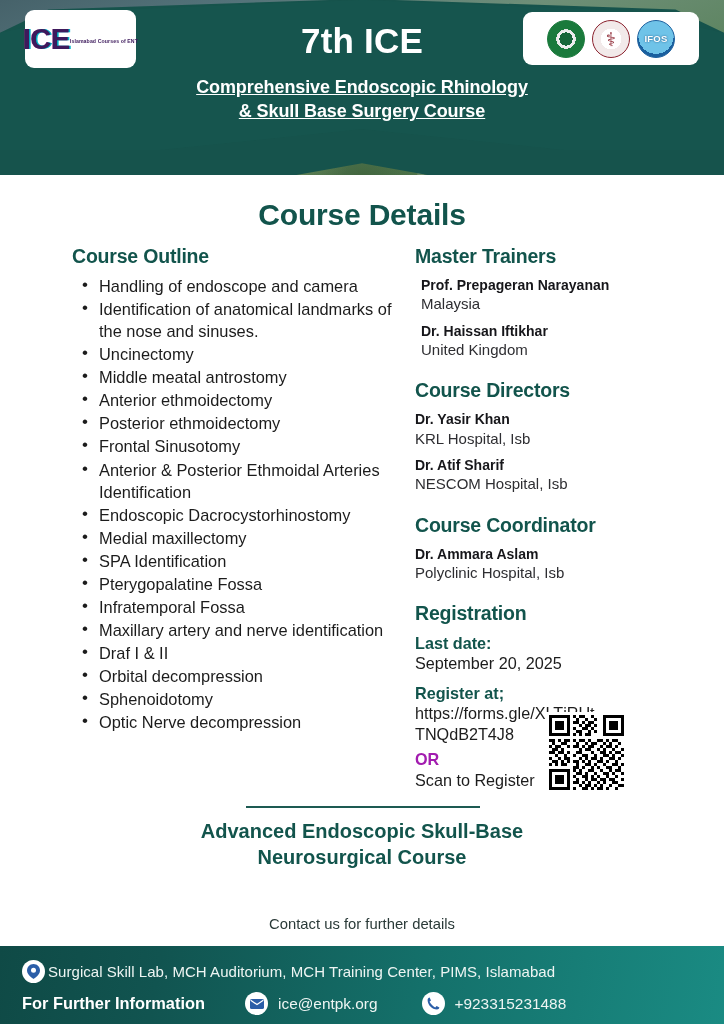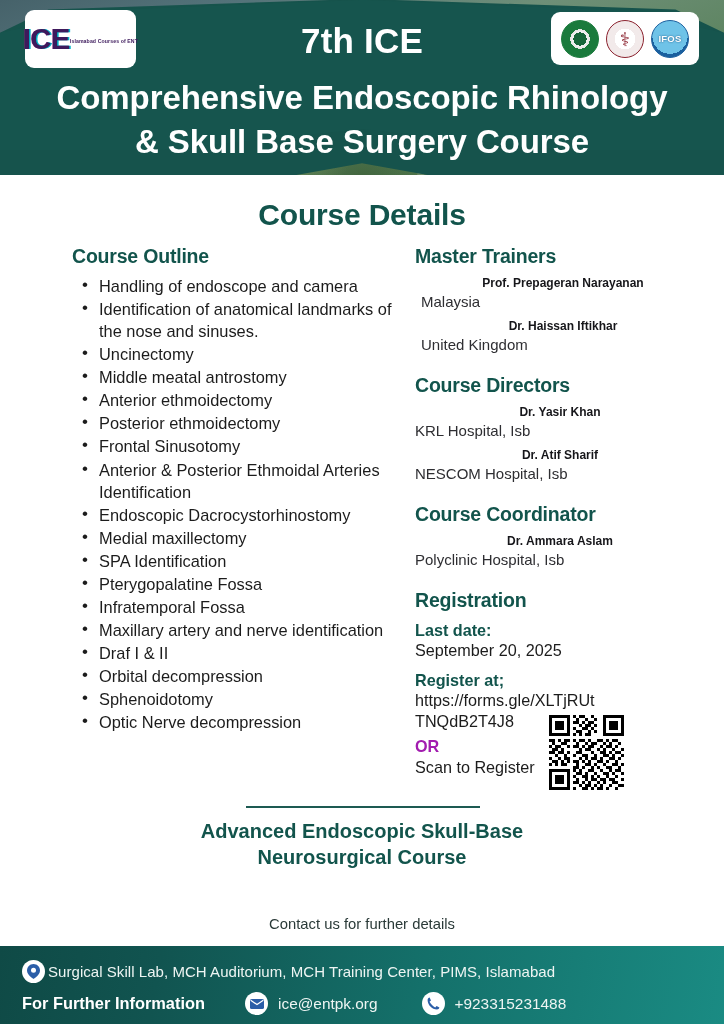--- a/index.html
+++ b/index.html
@@ -58,21 +58,21 @@
     font-size:29px; font-weight:bold; letter-spacing:-.5px;
     color:#3d1a5c; line-height:1;
     text-shadow:1.4px 0 0 #00b7c8, -.6px 0 0 #7a1f6e;
   }
   .logo-ice .ice-sub {
     font-size:5.2px; font-weight:bold; color:#3d1a5c;
     margin-top:3px; letter-spacing:.1px; white-space:nowrap;
   }
 
   .logo-orgs {
-    position:absolute; right:25px; top:12px; width:148px; height:53px;
+    position:absolute; right:25px; top:12px; width:176px; height:53px;
     background:#fff; border-radius:9px;
     display:flex; align-items:center; justify-content:center; gap:7px;
   }
   .org-badge { width:38px; height:38px; border-radius:50%; position:relative; }
   .org-1 {
     background:radial-gradient(circle at 50% 50%, #e8e8e8 0 38%, #1a7a3c 38% 74%, #b03030 74% 100%);
     border:1.2px solid #1a7a3c;
   }
   .org-1::after {
     content:""; position:absolute; left:50%; top:50%; width:17px; height:17px;
@@ -96,22 +96,23 @@
     font-size:9.5px; font-weight:bold; color:#fff; letter-spacing:.2px;
     text-shadow:0 0 2px rgba(0,50,100,.8);
   }
 
   .hdr-title1 {
     position:absolute; top:21px; left:0; width:724px; text-align:center;
     font-size:35px; font-weight:bold; color:#fff; letter-spacing:.2px;
   }
   .hdr-title2 {
     position:absolute; top:76px; left:0; width:724px; text-align:center;
-    font-size:33px; font-weight:bold; color:#fff; line-height:1.33;
+    font-size:18px; font-weight:bold; color:#fff; line-height:1.33;
     letter-spacing:-.1px;
+    text-decoration:underline;
   }
 
   
   .course-details-title {
     position:absolute; top:198px; left:0; width:724px; text-align:center;
     font-size:30px; font-weight:bold; color:#12544c; letter-spacing:-.2px;
   }
 
   .col-left { position:absolute; left:72px; top:245px; width:330px; }
   .col-right { position:absolute; left:415px; top:245px; width:290px; }
@@ -124,21 +125,21 @@
   ul.outline li {
     position:relative; padding-left:27px; margin-bottom:1px;
     font-size:16.4px; color:#1c1c1c; line-height:1.345;
   }
   ul.outline li::before {
     content:"\2022"; position:absolute; left:10px; top:-1px;
     font-size:17px; color:#1c1c1c;
   }
 
   .person { margin-top:8px; }
-  .person .nm { font-size:12px; font-weight:bold; color:#16161a; line-height:1.3;text-align:center; }
+  .person .nm { font-size:14px; font-weight:bold; color:#16161a; line-height:1.3; }
   .person .aff { font-size:15px; color:#2e2e32; line-height:1.3; }
   .person.indent .nm, .person.indent .aff { margin-left:6px; }
 
   .blk-gap { height:20px; }
 
   .reg-label { font-size:16.2px; font-weight:bold; color:#12544c; margin-top:9px; }
   .reg-val { font-size:16.2px; color:#1c1c1c; line-height:1.32; }
   .reg-or { font-size:16.2px; font-weight:bold; color:#a21caf; margin-top:4px; }
   .reg-scan { font-size:16.2px; color:#1c1c1c; margin-top:2px; }
 

